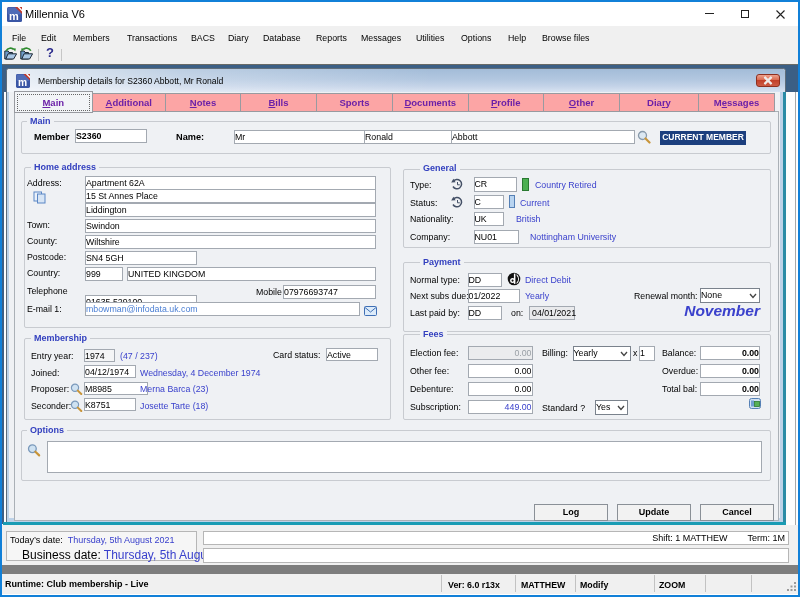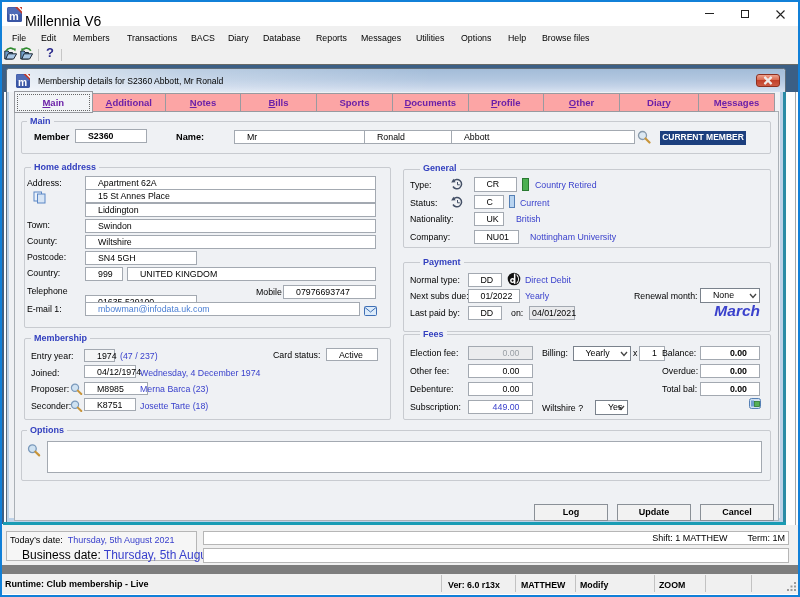--- a/index.html
+++ b/index.html
@@ -1,39 +1,39 @@
 <!DOCTYPE html>
 <html><head><meta charset="utf-8"><style>
 html,body{margin:0;padding:0}
 body{width:800px;height:597px;position:relative;overflow:hidden;background:#fff;font-family:"Liberation Sans",sans-serif;font-size:9px;color:#000}
 .ab{position:absolute}
 .lb{position:absolute;font-size:8.8px;white-space:nowrap;line-height:11px}
 .b{font-weight:bold}
 .bl{color:#3a41cc}
-.f{position:absolute;background:#fff;border:1px solid #a3a9b1;font-size:8.8px;line-height:12px;padding:0 12px;white-space:nowrap;box-sizing:border-box}
+.f{position:absolute;background:#fff;border:1px solid #a3a9b1;font-size:8.8px;line-height:12px;padding:0 0;white-space:nowrap;box-sizing:border-box}
 .gb{position:absolute;border:1px solid #c8cbd0;border-radius:2px}
 .gl{position:absolute;font-size:9px;font-weight:bold;color:#3340bf;background:#eff1f4;padding:0 3px;white-space:nowrap;line-height:11px}
 .tab{position:absolute;top:25px;height:19px;background:#fca5a5;border:1px solid #989aa0;border-left:none;box-sizing:border-box;text-align:center;font-size:9.5px;font-weight:bold;color:#6c21a8;line-height:18px}
 .u{text-decoration:underline}
 .seg{position:absolute;top:575px;height:17px;border-left:1px solid #c2c2c2;box-sizing:border-box}
 </style></head>
 <body>
 
 <div class="ab" style="left:0;top:0;width:800px;height:597px;border:2px solid #1180d8;box-sizing:border-box;z-index:50;pointer-events:none"></div>
 
 <div class="ab" style="left:2px;top:2px;width:796px;height:24px;background:#fff"></div>
 <div class="ab" style="left:2px;top:26px;width:796px;height:38px;background:#f0f0f0"></div>
 <svg class="ab" style="left:7px;top:7px" width="15" height="15" viewBox="0 0 15 15">
  <rect x="0" y="0" width="15" height="15" rx="1.5" fill="#3a56a5"></rect>
  <rect x="0.5" y="0.5" width="14" height="7" rx="1.5" fill="#5572bb" opacity="0.8"></rect>
  <polygon points="8,0 15,0 15,7" fill="#c0392b"></polygon>
  <polygon points="10.5,0 15,4.5 15,2.5 12.5,0" fill="#fff"></polygon>
  <text x="7" y="12.5" font-size="11" font-weight="bold" fill="#fff" text-anchor="middle" font-family="Liberation Sans">m</text>
 </svg>
-<div class="lb" style="left:25px;top:16px;font-size:14px">Millennia V6</div>
+<div class="lb" style="left:25px;top:9px;font-size:11px">Millennia V6</div>
 <div class="ab" style="left:705px;top:13px;width:9px;height:1.2px;background:#222"></div>
 <div class="ab" style="left:740.5px;top:9.5px;width:8px;height:8px;border:1.2px solid #222;box-sizing:border-box"></div>
 <svg class="ab" style="left:776px;top:9.5px" width="9" height="9" viewBox="0 0 9 9">
     <path d="M0.5 0.5 L8.5 8.5 M8.5 0.5 L0.5 8.5" stroke="#222" stroke-width="1.1"></path>
   </svg>
 
 <div id="menu" style="position:absolute;top:32.5px;left:0;font-size:8.5px">
 <span class="lb" style="left:12px">File</span>
     <span class="lb" style="left:41px">Edit</span>
     <span class="lb" style="left:73px">Members</span>
@@ -224,21 +224,21 @@
 <div class="f" style="left:467.5px;top:289px;width:52px;height:14px">01/2022</div>
 <div class="lb bl" style="left:525px;top:291px">Yearly</div>
 <div class="lb" style="left:634px;top:291px">Renewal month:</div>
 <div class="f" style="left:700px;top:287.5px;width:60px;height:15px;border-color:#7a828c">None<svg class="ab" style="right:2px;top:4px" width="8" height="6" viewBox="0 0 8 6">
         <path d="M1 1 L4 4.5 L7 1" fill="none" stroke="#444" stroke-width="1.3"></path>
       </svg></div>
 <div class="lb" style="left:410px;top:307.5px">Last paid by:</div>
 <div class="f" style="left:467.5px;top:305.5px;width:34px;height:14px">DD</div>
 <div class="lb" style="left:511px;top:307.5px">on:</div>
 <div class="f" style="left:529px;top:305.5px;width:46px;height:14px;background:#e9eaec;padding:0 2px">04/01/2021</div>
-<div class="lb bl" style="left:0;top:305px;width:760px;text-align:right;font-size:15.5px;font-style:italic;font-weight:bold;font-family:'Liberation Sans',sans-serif">March</div>
+<div class="lb bl" style="left:0;top:305px;width:760px;text-align:right;font-size:15.5px;font-style:italic;font-weight:bold;font-family:'Liberation Sans',sans-serif">November</div>
 
 <div class="gb" style="left:403px;top:334px;width:366px;height:84px"></div>
 <div class="gl" style="left:420px;top:329px">Fees</div>
 <div class="lb" style="left:410px;top:348px">Election fee:</div>
 <div class="f" style="left:467.5px;top:346px;width:65px;height:14px;background:#ebecee;color:#9aa0a6;text-align:right">0.00</div>
 <div class="lb" style="left:542px;top:348px">Billing:</div>
 <div class="f" style="left:572.5px;top:346px;width:58px;height:15px;border-color:#7a828c">Yearly<svg class="ab" style="right:2px;top:4px" width="8" height="6" viewBox="0 0 8 6">
         <path d="M1 1 L4 4.5 L7 1" fill="none" stroke="#444" stroke-width="1.3"></path>
       </svg></div>
 <div class="lb" style="left:633px;top:348px">x</div>
@@ -248,21 +248,21 @@
 <div class="lb" style="left:410px;top:366px">Other fee:</div>
 <div class="f" style="left:467.5px;top:364px;width:65px;height:14px;text-align:right">0.00</div>
 <div class="lb" style="left:662px;top:366px">Overdue:</div>
 <div class="f b" style="left:700px;top:364px;width:60px;height:14px;text-align:right">0.00</div>
 <div class="lb" style="left:410px;top:384px">Debenture:</div>
 <div class="f" style="left:467.5px;top:382px;width:65px;height:14px;text-align:right">0.00</div>
 <div class="lb" style="left:662px;top:384px">Total bal:</div>
 <div class="f b" style="left:700px;top:382px;width:60px;height:14px;text-align:right">0.00</div>
 <div class="lb" style="left:410px;top:402px">Subscription:</div>
 <div class="f" style="left:467.5px;top:399.5px;width:65px;height:14.5px;text-align:right;color:#3a41cc">449.00</div>
-<div class="lb" style="left:542px;top:402.5px">Wiltshire ?</div>
+<div class="lb" style="left:542px;top:402.5px">Standard ?</div>
 <div class="f" style="left:595px;top:399.5px;width:33px;height:15px;border-color:#7a828c">Yes<svg class="ab" style="right:2px;top:4px" width="8" height="6" viewBox="0 0 8 6">
         <path d="M1 1 L4 4.5 L7 1" fill="none" stroke="#444" stroke-width="1.3"></path>
       </svg></div>
 <svg class="ab" style="left:749px;top:398px" width="12" height="11" viewBox="0 0 12 11">
       <rect x="0.5" y="0.5" width="11" height="10" rx="2" fill="#cfe0f2" stroke="#5580b5" stroke-width="1"></rect>
       <rect x="2" y="2.5" width="3" height="6" fill="#6f9fd0"></rect>
       <rect x="5.5" y="3.5" width="5" height="5" fill="#56b056" stroke="#2a7a31" stroke-width="0.8"></rect>
     </svg>
 
 <div class="gb" style="left:21px;top:430px;width:748px;height:49px"></div>

